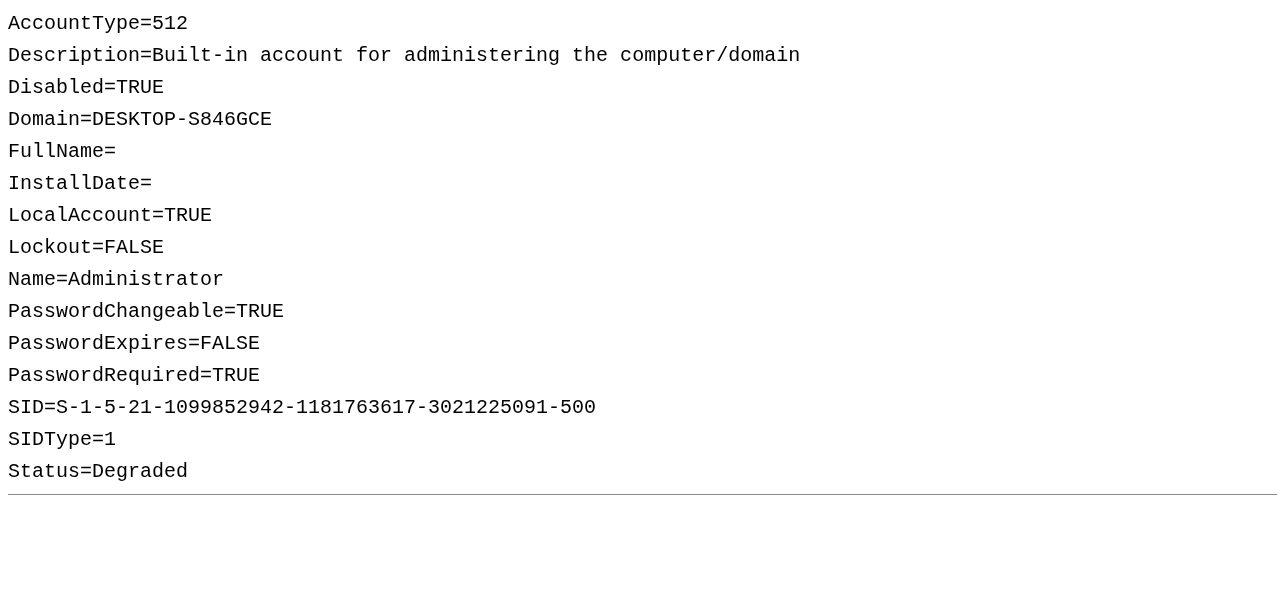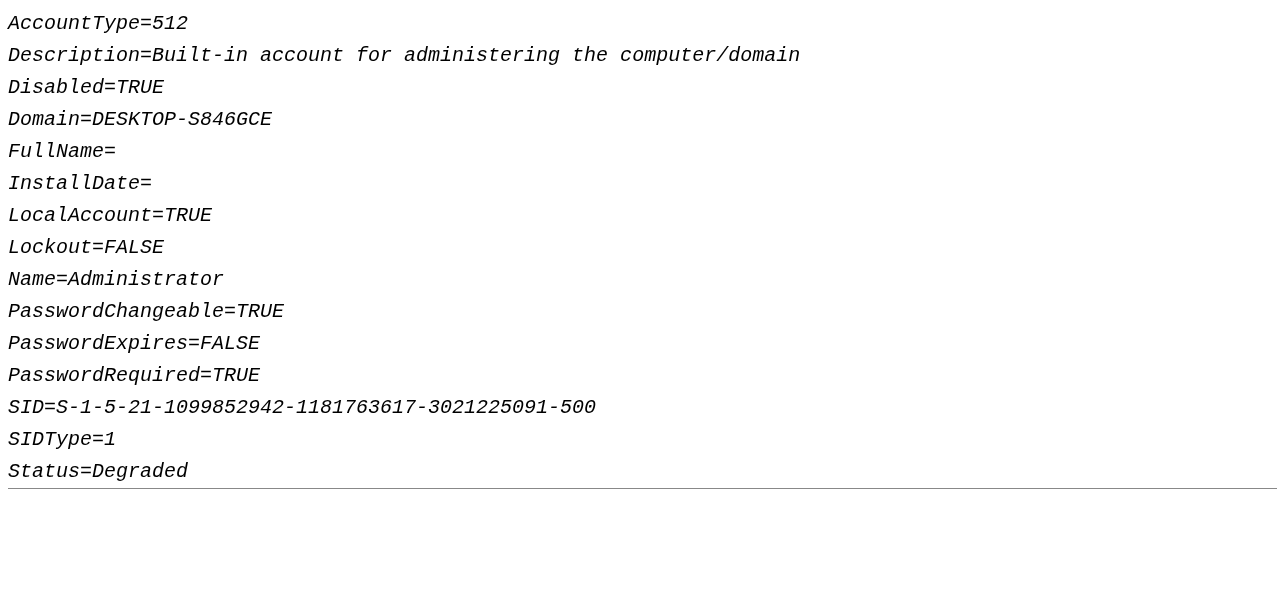--- a/index.html
+++ b/index.html
@@ -7,22 +7,22 @@
       padding: 8px;
       background: #ffffff;
       font-family: Consolas, 'Courier New', monospace;
       font-size: 20px;
       line-height: 1.6;
       color: #000000;
     }
     .output-block {
       white-space: pre;
       border-bottom: 1px solid #888;
+      padding-bottom: 6px;
       width: 100%;
-      font-style: italic;
     }
     .line {
       display: block;
     }
   </style>
 </head>
 <body>
 
 <div class="output-block"><span class="line"><span>AccountType</span>=<span>512</span></span><span class="line"><span>Description</span>=<span>Built-in account for administering the computer/domain</span></span><span class="line"><span>Disabled</span>=<span>TRUE</span></span><span class="line"><span>Domain</span>=<span>DESKTOP-S846GCE</span></span><span class="line"><span>FullName</span>=<span></span></span><span class="line"><span>InstallDate</span>=<span></span></span><span class="line"><span>LocalAccount</span>=<span>TRUE</span></span><span class="line"><span>Lockout</span>=<span>FALSE</span></span><span class="line"><span>Name</span>=<span>Administrator</span></span><span class="line"><span>PasswordChangeable</span>=<span>TRUE</span></span><span class="line"><span>PasswordExpires</span>=<span>FALSE</span></span><span class="line"><span>PasswordRequired</span>=<span>TRUE</span></span><span class="line"><span>SID</span>=<span>S-1-5-21-1099852942-1181763617-3021225091-500</span></span><span class="line"><span>SIDType</span>=<span>1</span></span><span class="line"><span>Status</span>=<span>Degraded</span></span></div>
 

